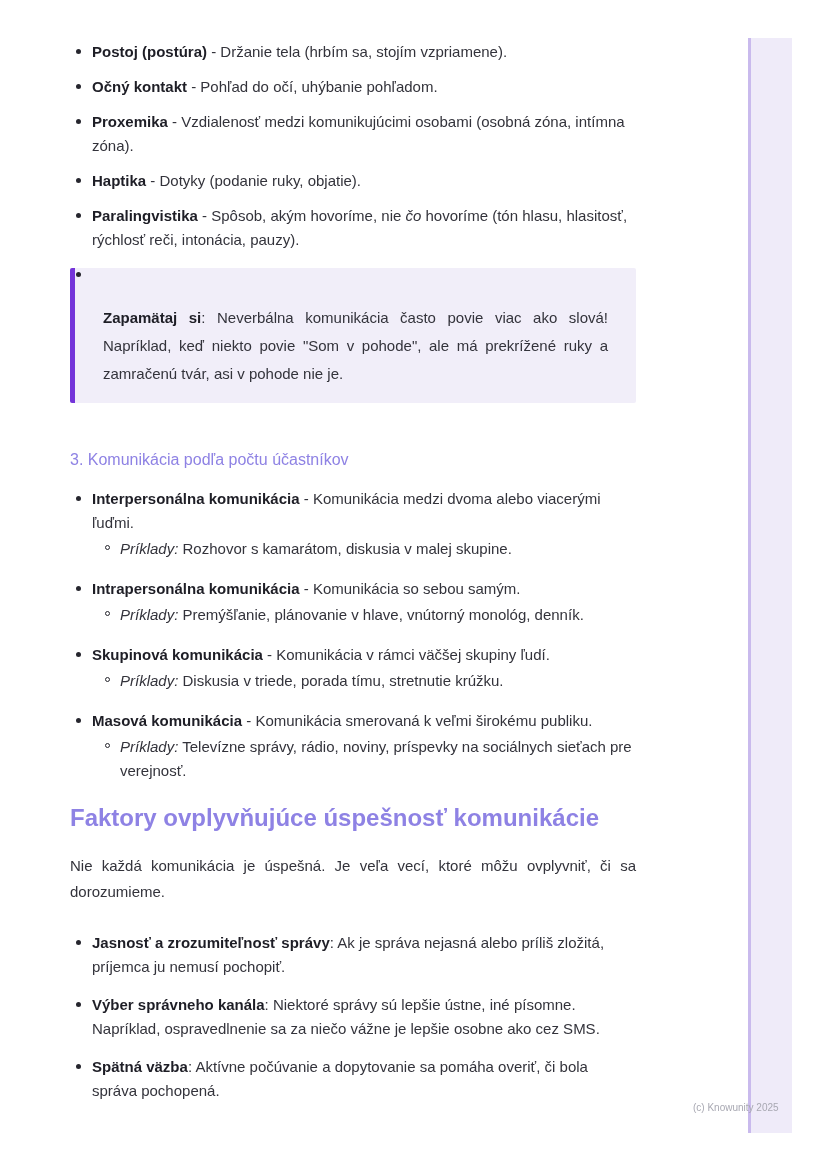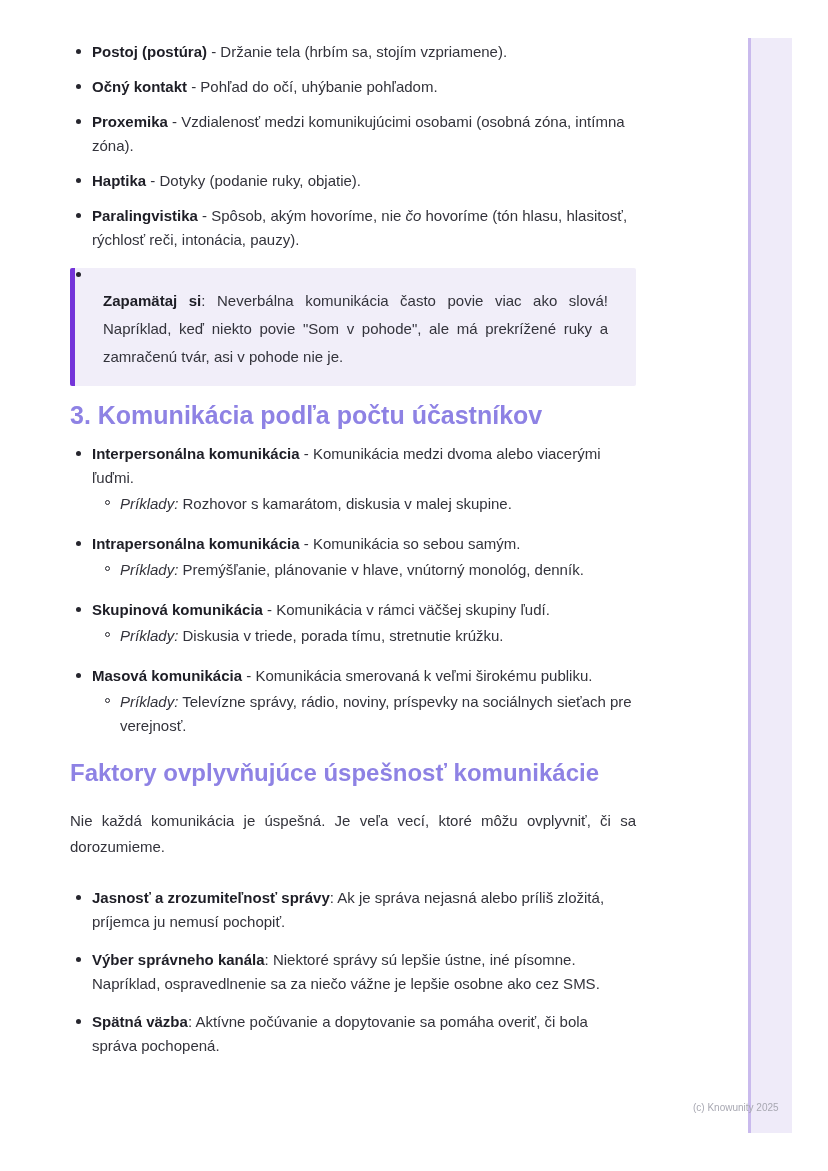--- a/index.html
+++ b/index.html
@@ -48,32 +48,32 @@
     width:5px; height:5px;
     border-radius:50%;
     border:1.3px solid #26262e;
     background:transparent;
   }
   .callout {
     margin-top:16px;
     background:#f1eef9;
     border-left:5px solid #7434d9;
     border-radius:2px;
-    padding:19px 28px 15px 28px;
+    padding:36px 28px 15px 28px;
     font-size:15px;
     line-height:28px;
     text-align:justify;
   }
   h3.section {
-    margin-top:16px;
+    margin-top:44px;
     margin-bottom:14px;
-    font-size:25px;
+    font-size:16px;
     line-height:26px;
     color:#8e82e4;
-    font-weight:bold;
+    font-weight:normal;
   }
   h2.section {
     margin-top:20px;
     margin-bottom:20px;
     font-size:24px;
     line-height:30px;
     color:#8e82e4;
     font-weight:bold;
   }
   .para {

